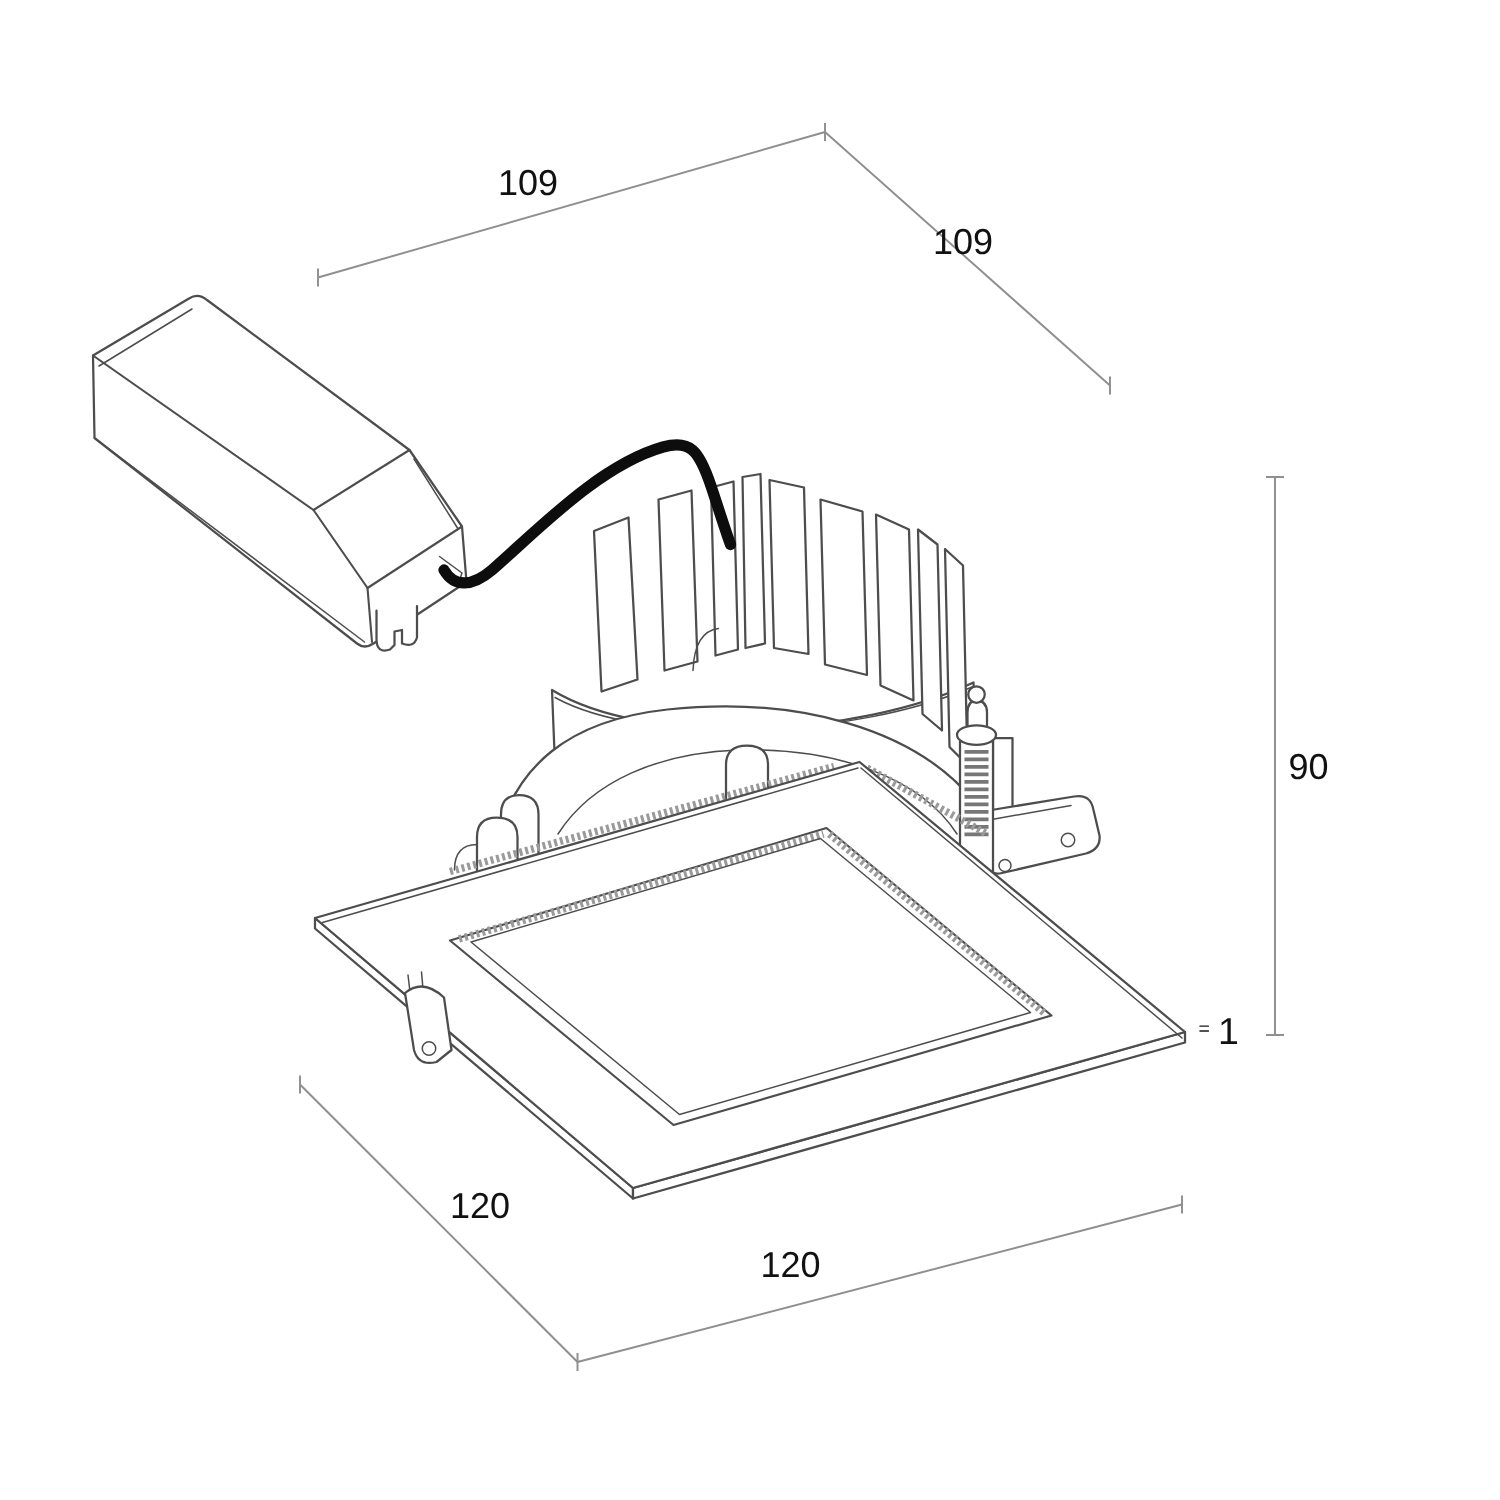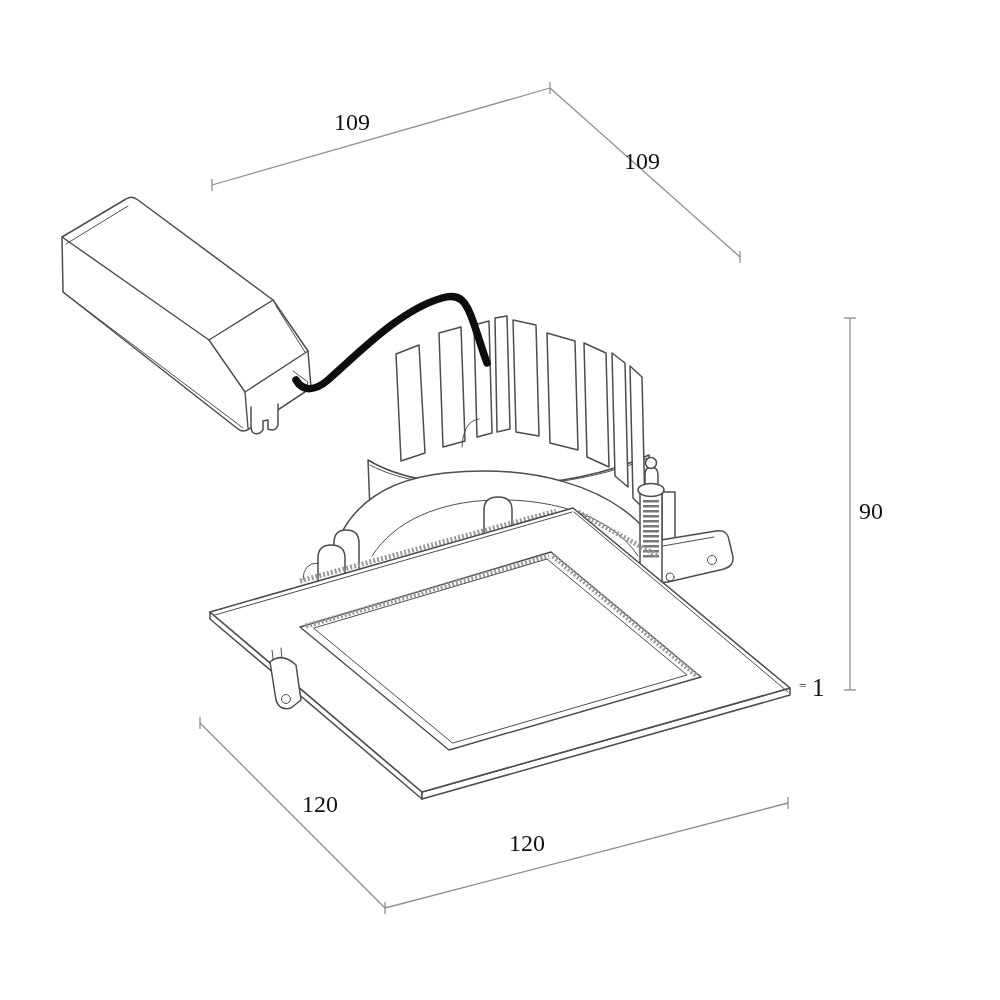--- a/index.html
+++ b/index.html
@@ -6,21 +6,21 @@
     --object-line:#4d4d4d;
     --dimension-line:#8f8f8f;
     --hatch:#9a9a9a;
     --cable:#0d0d0d;
     --label-text:#111111;
     --background:#ffffff;
   }
   html,body{margin:0;padding:0;background:var(--background);}
   .stage{
     position:relative;width:1000px;height:1000px;background:var(--background);
-    font-family:Liberation Serif, serif;
+    font-family:Liberation Sans, sans-serif;
   }
   svg{display:block}
   .obj{fill:#ffffff;stroke:var(--object-line);stroke-width:1.5;stroke-linejoin:round;stroke-linecap:round;}
   .obj-line{fill:none;stroke:var(--object-line);stroke-width:1.4;stroke-linejoin:round;stroke-linecap:round;}
   .obj-thin{fill:none;stroke:var(--object-line);stroke-width:1;stroke-linejoin:round;stroke-linecap:round;}
   .hatchband{fill:none;stroke:var(--hatch);stroke-width:5;stroke-dasharray:2 2;}
   .springband{fill:none;stroke:#777;stroke-width:16;stroke-dasharray:2.5 2.5;}
   .cable{fill:none;stroke:var(--cable);stroke-width:7.5;stroke-linecap:round;}
   .dim{stroke:var(--dimension-line);stroke-width:1.3;fill:none;}
   .dimtext{fill:var(--label-text);font-size:24px;}

